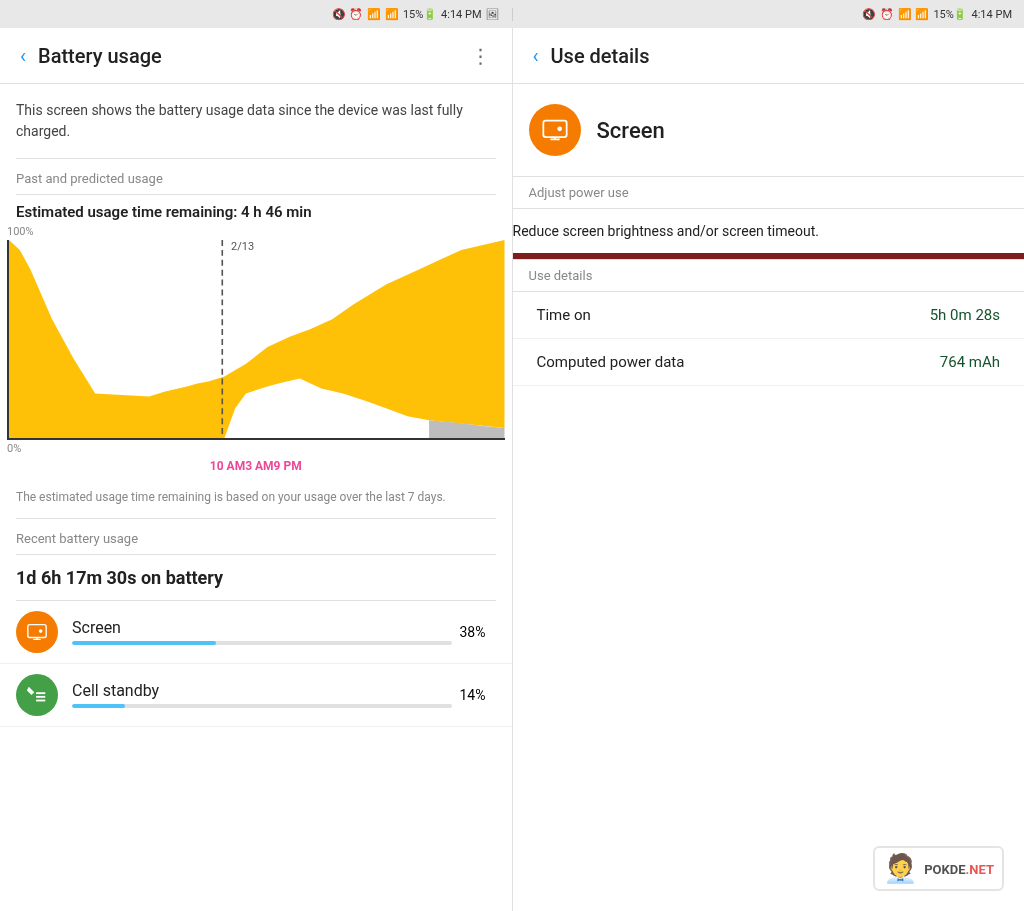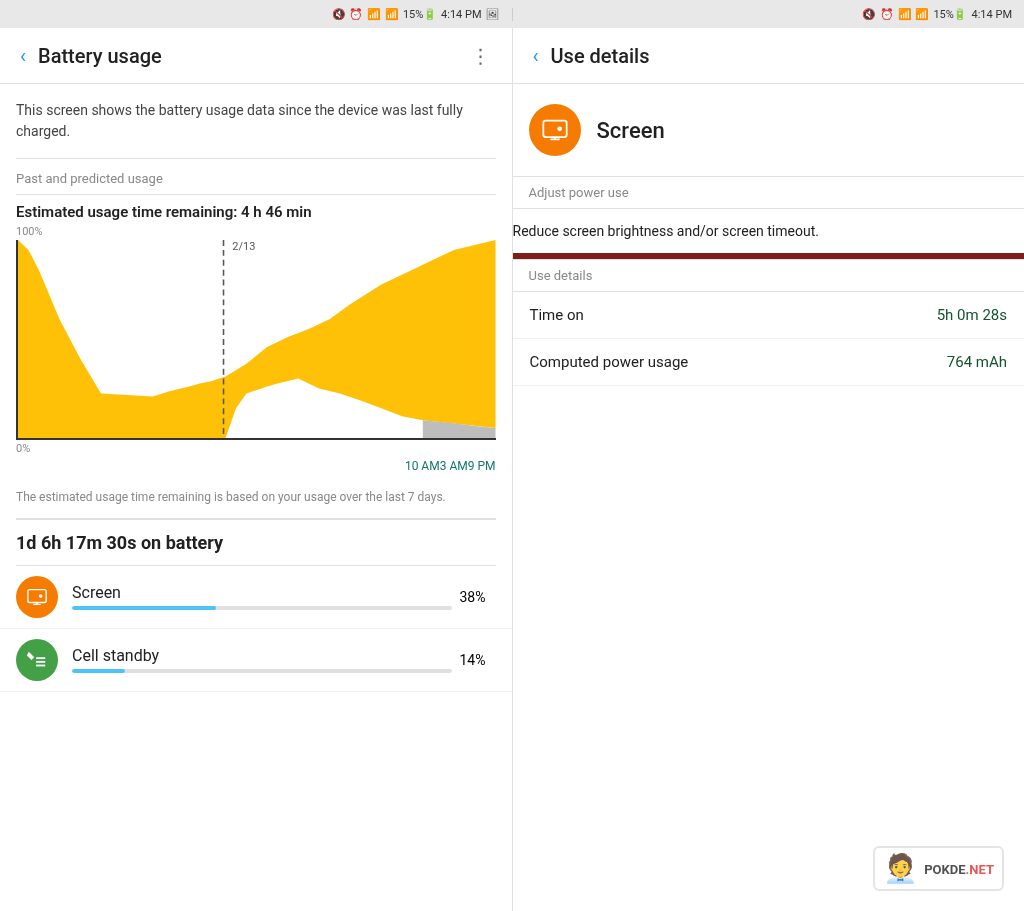--- a/index.html
+++ b/index.html
@@ -117,21 +117,21 @@
 
     .estimated-time {
       font-size: 15px;
       font-weight: 600;
       color: #212121;
       padding: 8px 16px 4px;
     }
 
     
     .chart-container {
-      padding: 0 16px 8px;
+      padding: 0 7px 8px;
       position: relative;
     }
 
     .chart-labels-top {
       display: flex;
       justify-content: space-between;
       font-size: 11px;
       color: #888;
       margin-bottom: 2px;
     }
@@ -143,24 +143,25 @@
       border-bottom: 2px solid #333;
     }
 
     .chart-svg {
       width: 100%;
       height: 100%;
     }
 
     .chart-labels-bottom {
       display: flex;
-      justify-content: flex-end;
+      justify-content: center;
       font-size: 12px;
-      color: #0f766e;
+      color: #ec4899;
       margin-top: 4px;
+      font-weight: bold;
     }
 
     .chart-note {
       font-size: 12px;
       color: #888;
       padding: 8px 16px 12px;
       line-height: 1.4;
     }
 
     
@@ -279,21 +280,21 @@
     .detail-adjust-text {
       font-size: 14px;
       color: #212121;
       padding: 14px 0;
       border-bottom: 6px solid #7f1d1d;
     }
 
     .detail-row {
       display: flex;
       align-items: center;
-      padding: 14px 17px;
+      padding: 14px 24px;
       border-bottom: 1px solid #f0f0f0;
     }
 
     .detail-row-label {
       font-size: 15px;
       color: #212121;
       flex: 1;
     }
 
     .detail-row-value {
@@ -451,20 +452,21 @@
         <span>10 AM</span>
         <span>3 AM</span>
         <span>9 PM</span>
       </div>
     </div>
 
     <p class="chart-note">The estimated usage time remaining is based on your usage over the last 7 days.</p>
 
     <div class="section-divider"></div>
 
+    <div class="section-header">Recent battery usage</div>
 
     <div class="section-divider"></div>
 
     <div class="battery-duration">1d 6h 17m 30s on battery</div>
 
     <div class="section-divider"></div>
 
     <div class="usage-item">
       <div class="usage-icon orange">
         <svg width="22" height="22" viewBox="0 0 24 24" fill="white">
@@ -524,21 +526,21 @@
     <div class="detail-adjust-text">Reduce screen brightness and/or screen timeout.</div>
 
     <div class="detail-section-label">Use details</div>
 
     <div class="detail-row">
       <span class="detail-row-label">Time on</span>
       <span class="detail-row-value">5h 0m 28s</span>
     </div>
 
     <div class="detail-row">
-      <span class="detail-row-label">Computed power usage</span>
+      <span class="detail-row-label">Computed power data</span>
       <span class="detail-row-value">764 mAh</span>
     </div>
 
   </div>
 
 </div>
 
 <div class="watermark">
   <div class="watermark-box">
     <span class="watermark-figure">🧑‍💼</span>

